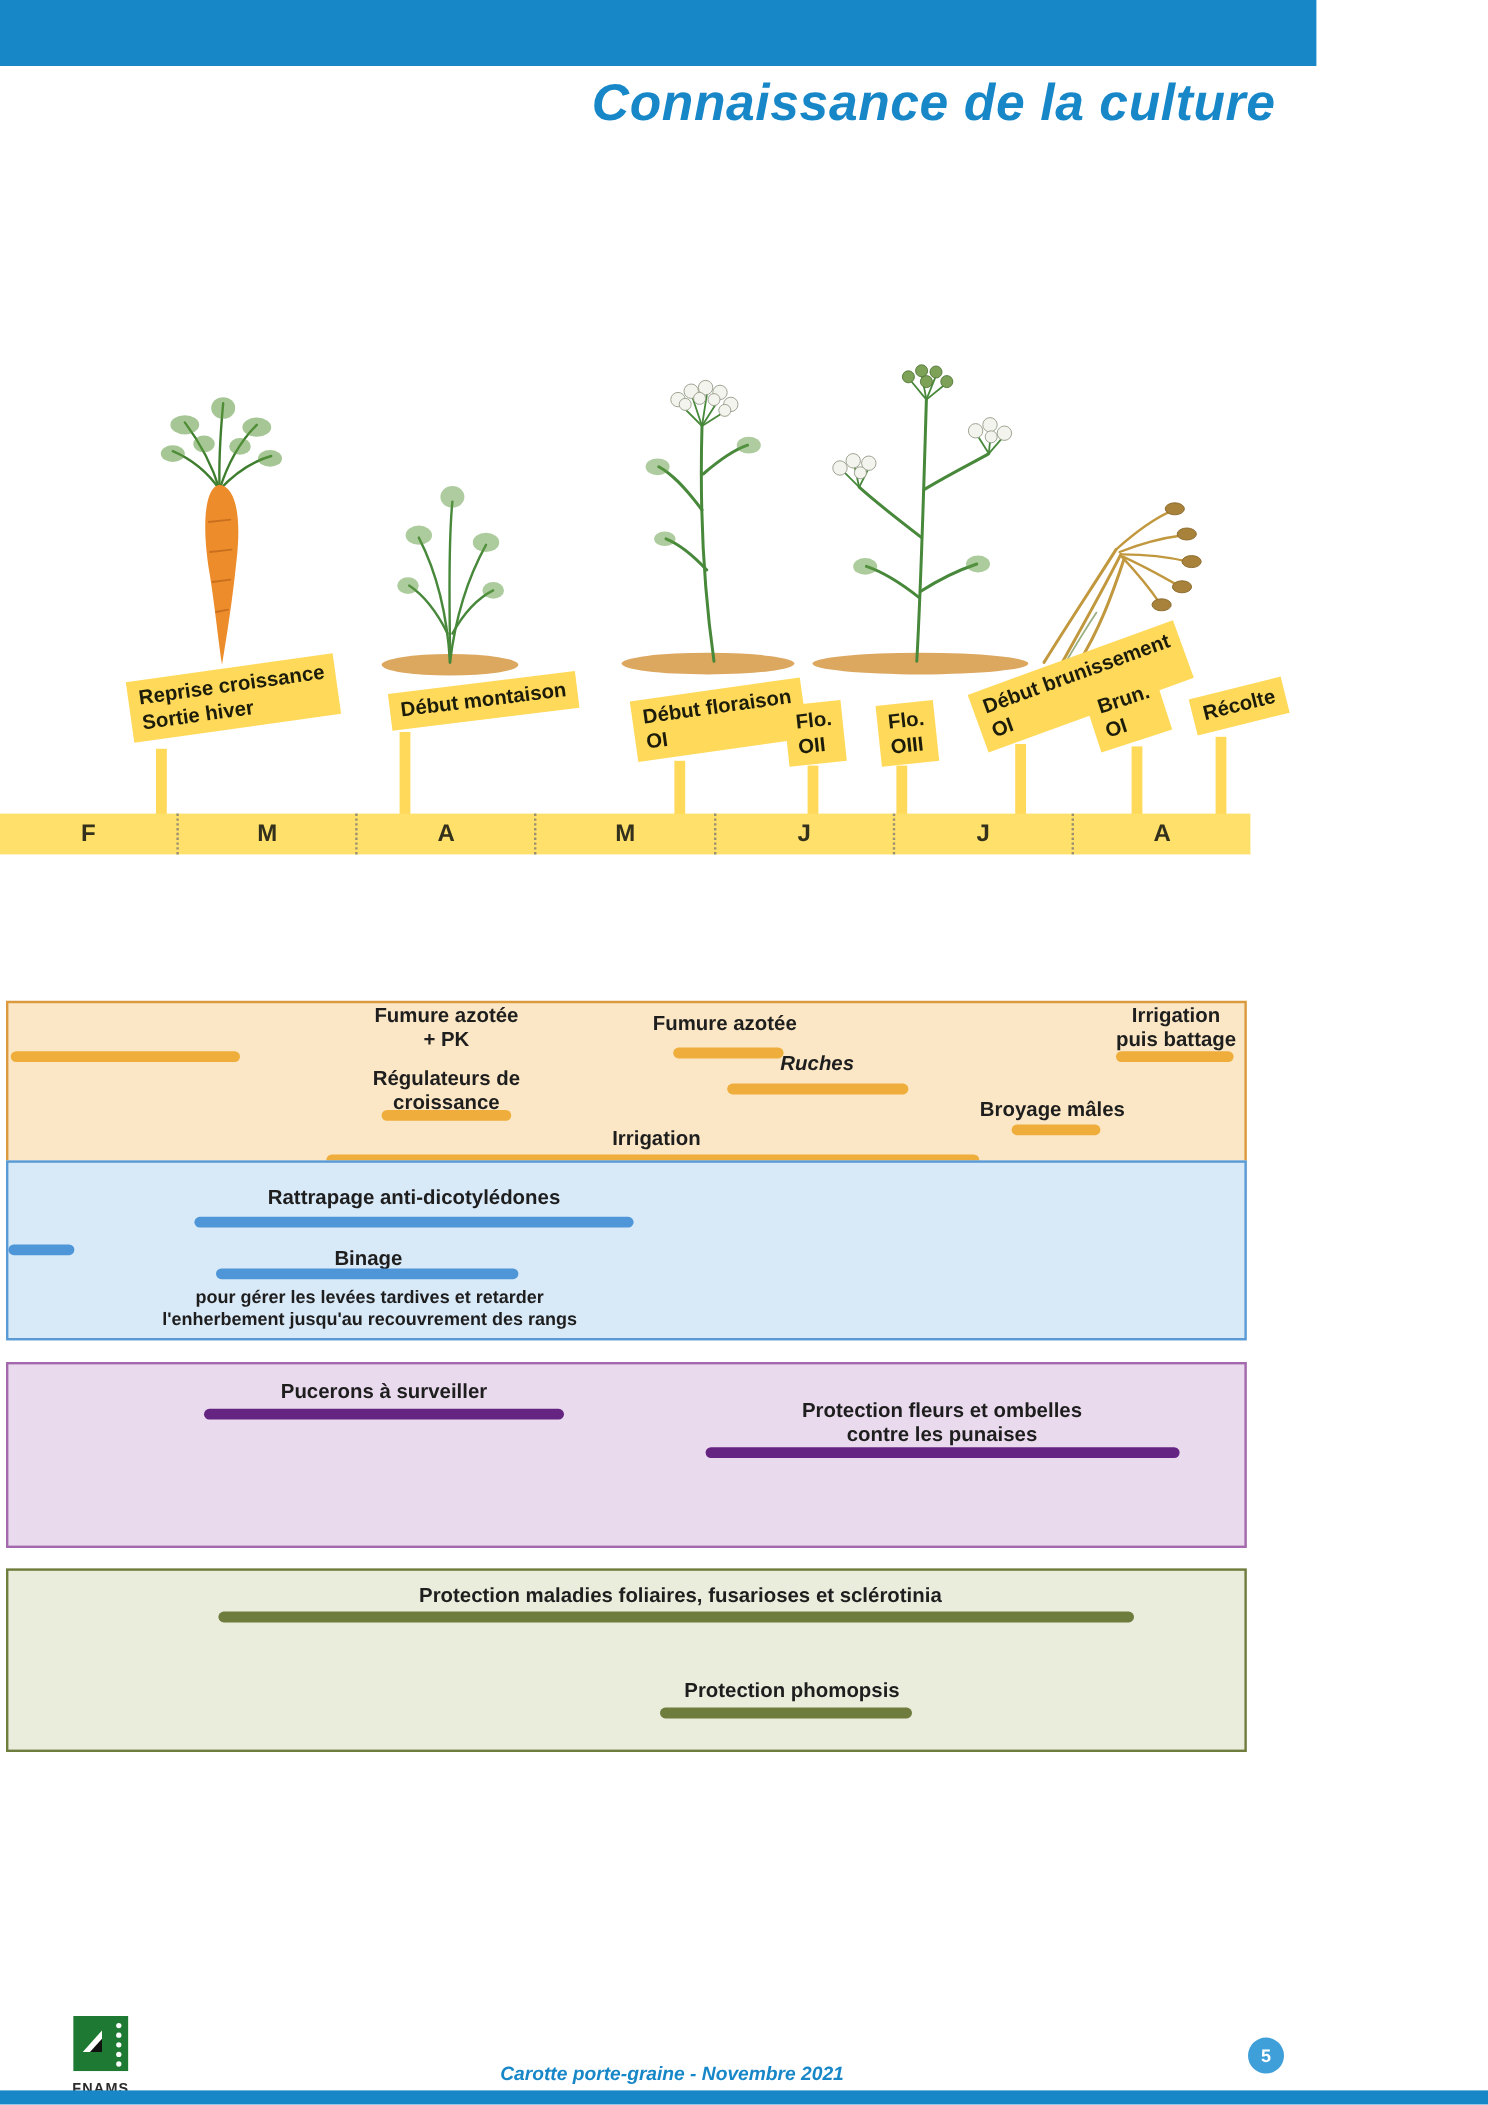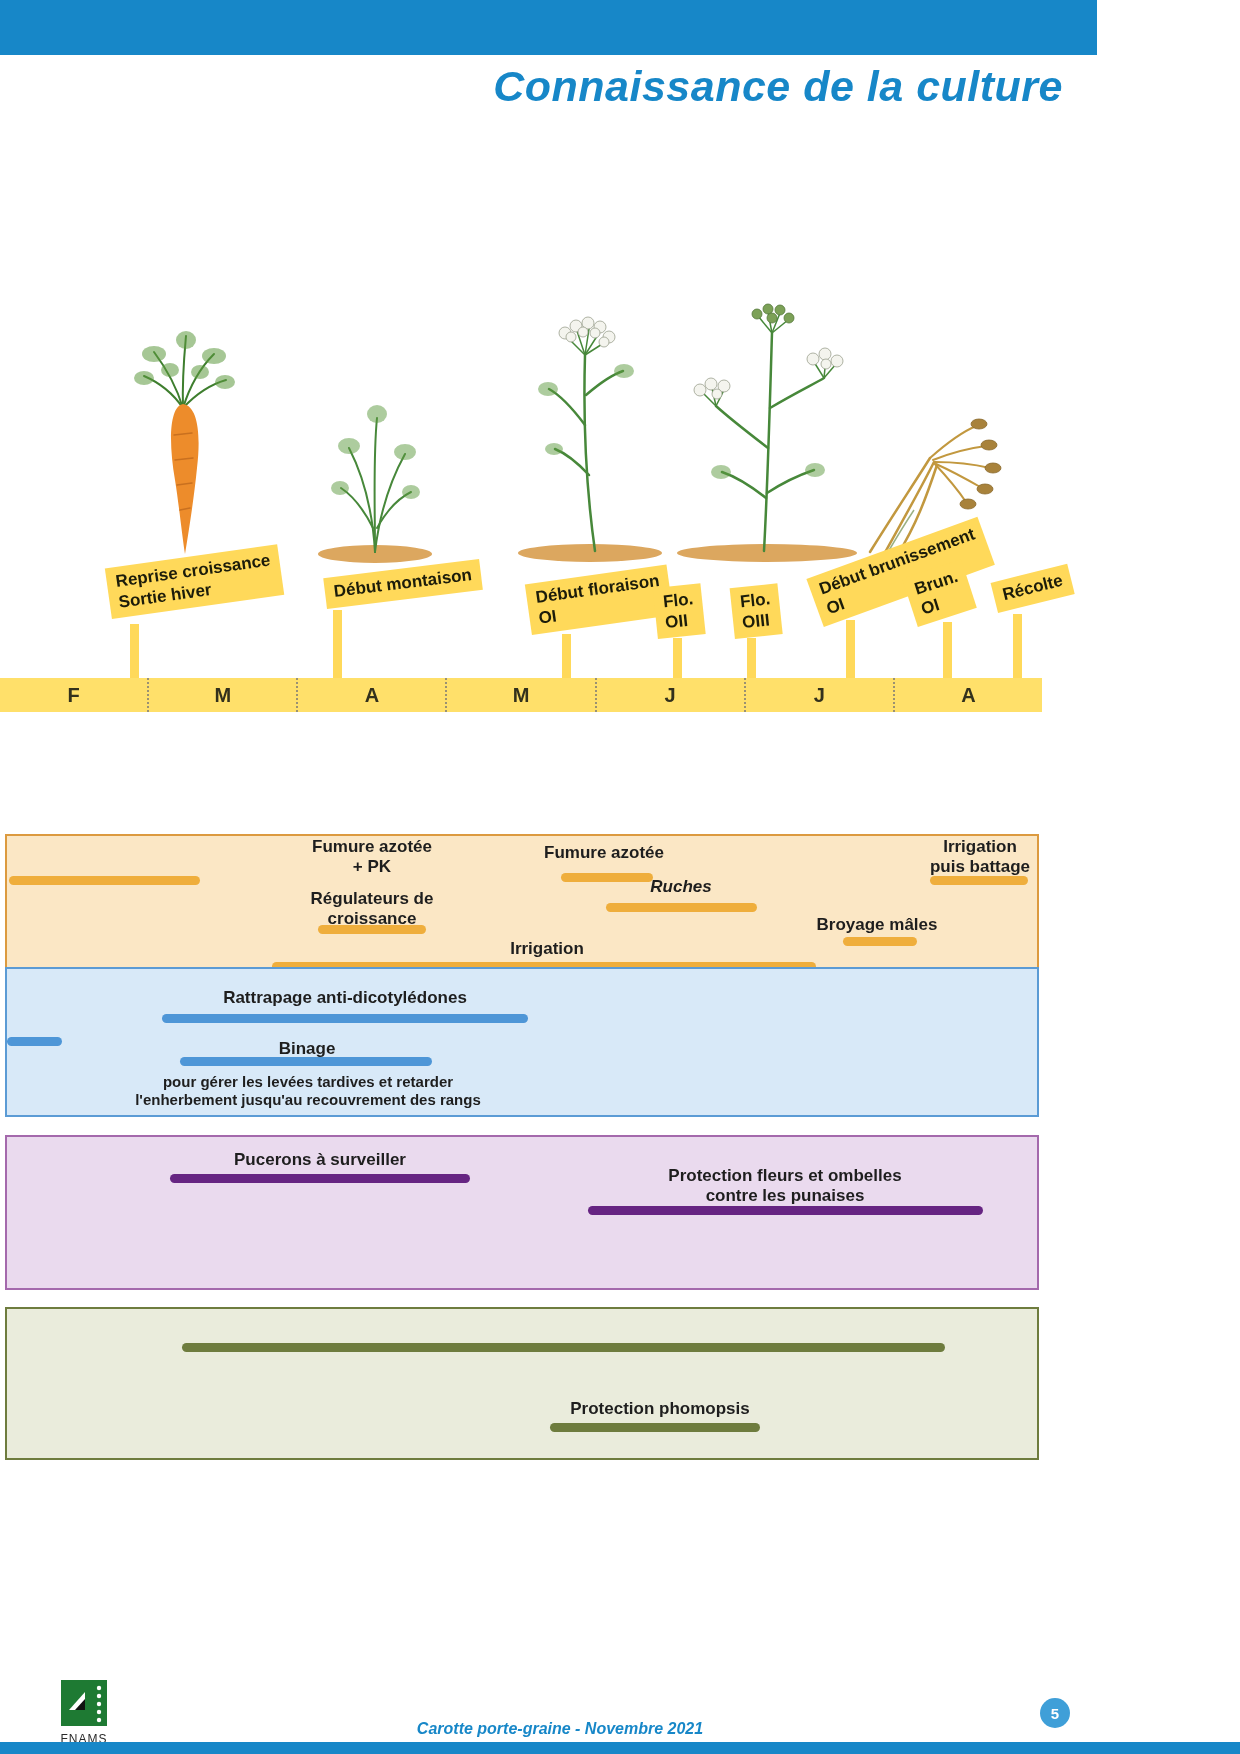--- a/index.html
+++ b/index.html
@@ -37,21 +37,21 @@
   .lab{position:absolute;font-weight:bold;font-size:17px;line-height:1.18;text-align:center;color:#1e1e1e;}
   .lab.small{font-size:15px;}
   .hbar{position:absolute;height:9px;border-radius:5px;}
   .hbar.or{background:var(--cultural-bar,#EFAE3C);}
   .hbar.bl{background:var(--weeds-bar,#4E96D7);}
   .hbar.pu{background:var(--pests-bar,#662482);}
   .hbar.ol{background:var(--diseases-bar,#6E7C3E);}
 
   
   .logo{position:absolute;left:52px;top:1680px;width:64px;text-align:center;}
-  .logo-text{margin-top:2px;font-size:12px;font-weight:normal;letter-spacing:1px;color:#2b2b2b;}
+  .logo-text{margin-top:2px;font-size:12px;font-weight:bold;letter-spacing:1px;color:#2b2b2b;}
   .footer-caption{position:absolute;left:310px;top:1720px;width:500px;text-align:center;
                   font-size:16px;font-weight:bold;font-style:italic;color:var(--header-blue,#1787C8);}
   .page-badge{position:absolute;left:1040px;top:1698px;width:30px;height:30px;border-radius:50%;
               background:#3F9FD8;color:#fff;font-weight:bold;font-size:15px;
               display:flex;align-items:center;justify-content:center;}
   .bottom-bar{position:absolute;left:0;top:1742px;width:1240px;height:12px;background:var(--header-blue,#1787C8);}
 </style>
 </head>
 <body>
 
@@ -298,20 +298,21 @@
     <div class="lab" style="left:213px;top:13px;width:200px;">Pucerons à surveiller</div>
     <div class="hbar pu" style="left:163px;top:37px;width:300px;"></div>
     <div class="lab" style="left:628px;top:29px;width:300px;">
       <div>Protection fleurs et ombelles</div>
       <div>contre les punaises</div>
     </div>
     <div class="hbar pu" style="left:581px;top:69px;width:395px;"></div>
   </div>
 
   <div class="band diseases">
+    <div class="lab" style="left:310px;top:11px;width:500px;">Protection maladies foliaires, fusarioses et sclérotinia</div>
     <div class="hbar ol" style="left:175px;top:34px;width:763px;"></div>
     <div class="lab" style="left:553px;top:90px;width:200px;">Protection phomopsis</div>
     <div class="hbar ol" style="left:543px;top:114px;width:210px;"></div>
   </div>
 
   <div class="logo">
     <svg width="46" height="46" viewBox="0 0 46 46">
       <rect x="0" y="0" width="46" height="46" fill="#1E7A33"></rect>
       <path d="M8 30 L24 12 L24 30 Z" fill="#FFFFFF"></path>
       <path d="M14 30 L24 19 L24 30 Z" fill="#111111"></path>

